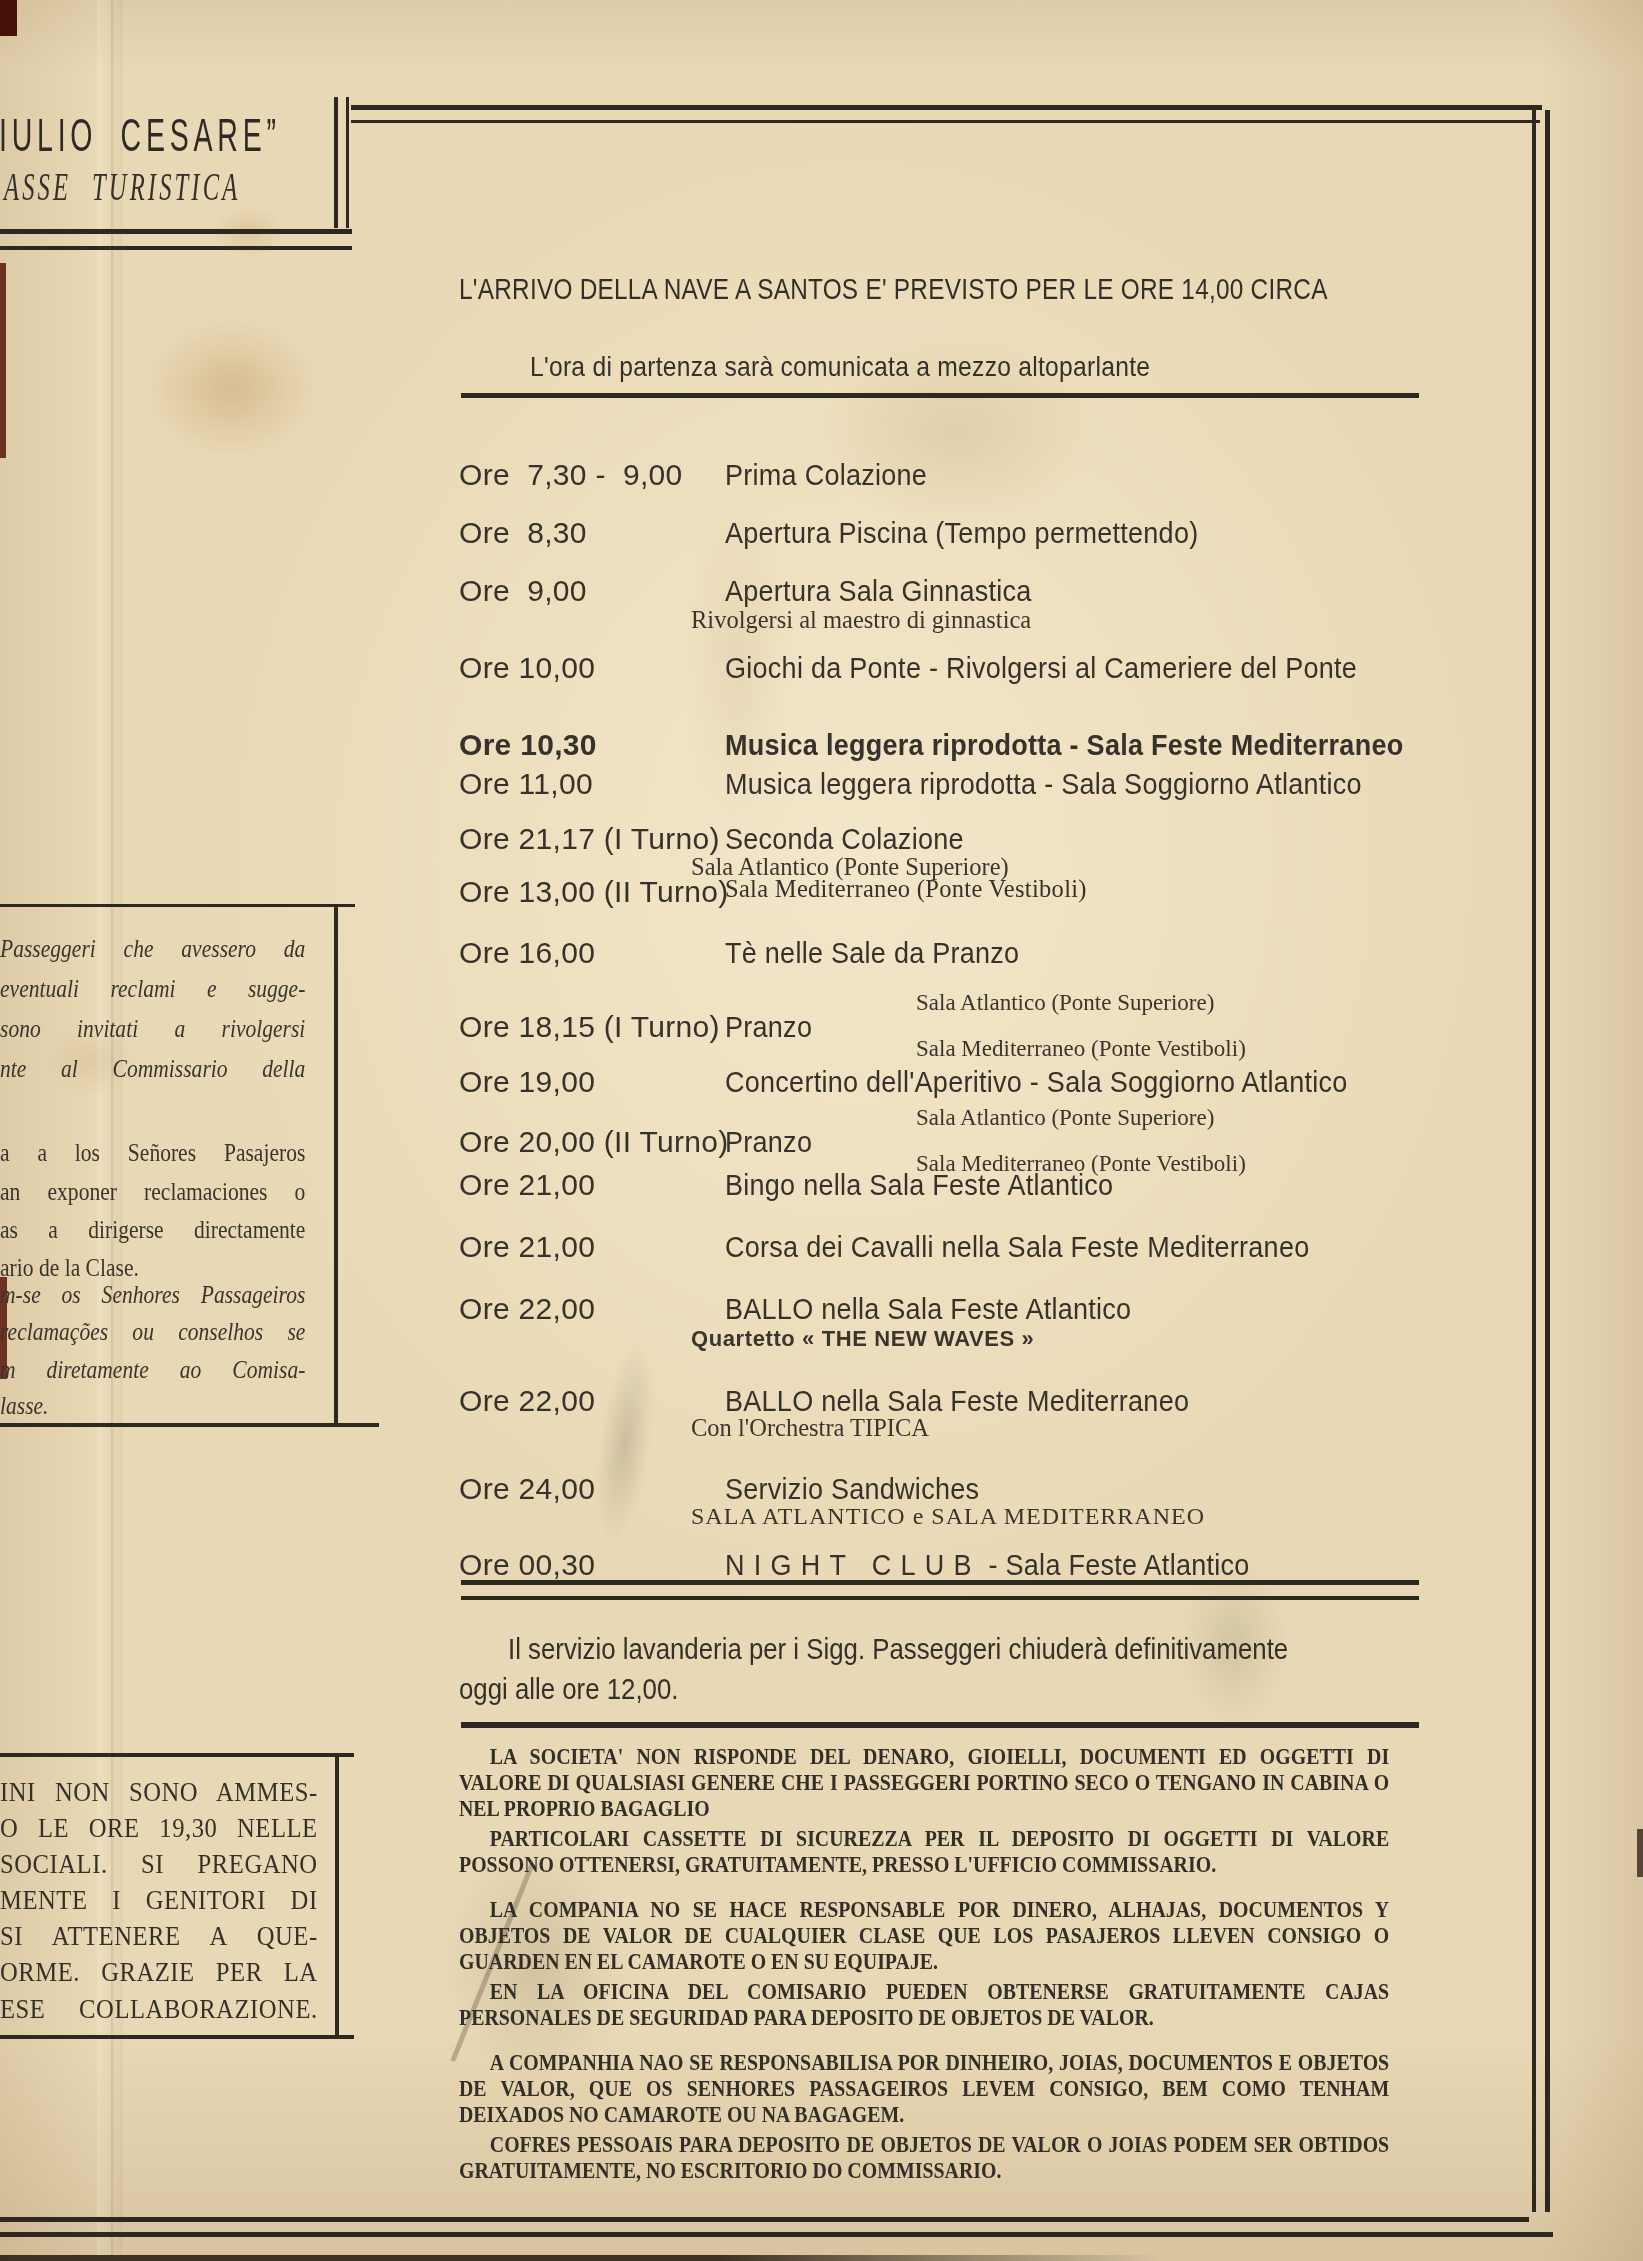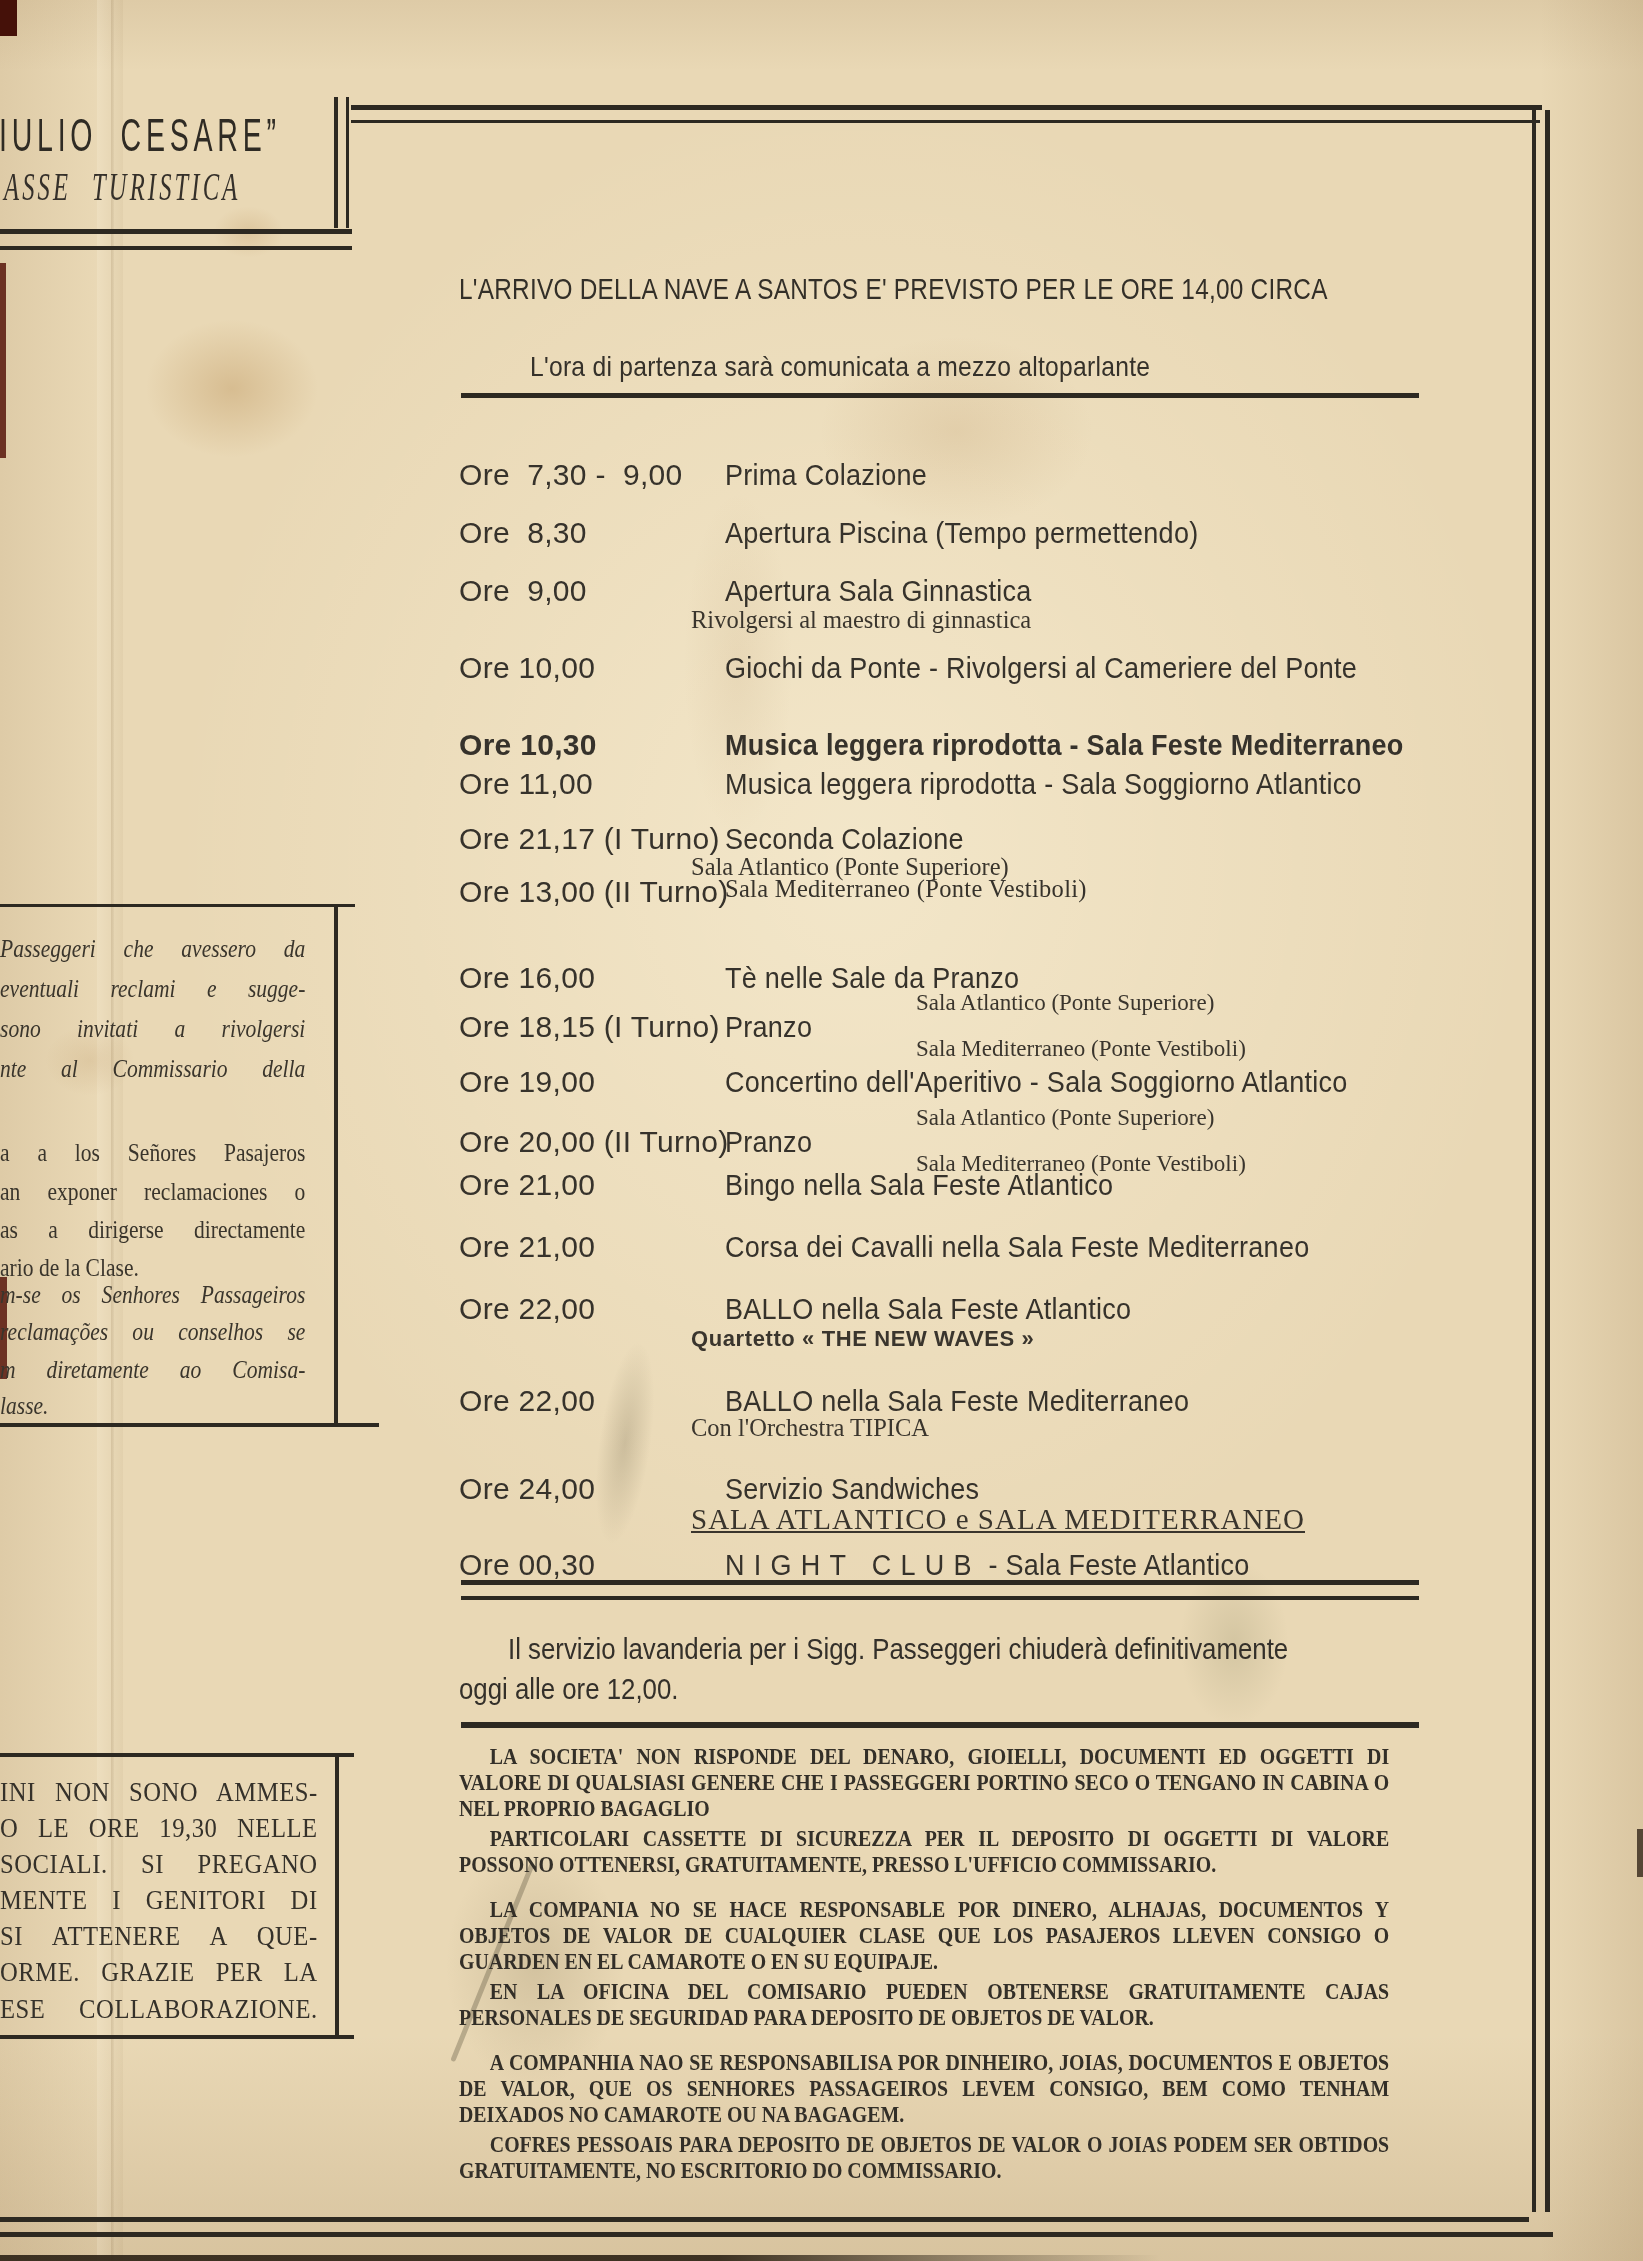--- a/index.html
+++ b/index.html
@@ -33,21 +33,21 @@
         color:#35312a;transform:scaleX(.88);transform-origin:0 0;white-space:nowrap;}
 
   
   .row{position:absolute;left:0;top:0;width:1643px;height:39px;}
   .tm{position:absolute;left:459px;top:0;font-size:30px;letter-spacing:0.3px;color:#36322b;white-space:pre;}
   .act{position:absolute;left:725px;top:0;font-size:30px;letter-spacing:0.3px;color:#36322b;
        transform:scaleX(.90);transform-origin:0 0;white-space:nowrap;}
   .act.srf,.sub.serif{font-family:"Liberation Serif",serif;font-size:24.5px;transform:none;}
   .sub{position:absolute;left:691px;font-family:"Liberation Serif",serif;font-size:24.5px;color:#3a352d;white-space:nowrap;}
   .sub.boldsans{font-family:"Liberation Sans",sans-serif;font-size:22px;font-weight:700;letter-spacing:0.6px;}
-  .sub.serifcaps{font-size:29px;letter-spacing:1px;text-decoration:underline;}
+  .sub.serifcaps{font-size:24px;letter-spacing:1px;}
   .rb{position:absolute;left:916px;font-family:"Liberation Serif",serif;font-size:23px;color:#3a352d;white-space:nowrap;}
   .spacedmain{letter-spacing:10.3px;}
   .after-spaced{letter-spacing:0.3px;}
 
   
   .laun1{position:absolute;left:508px;top:1632px;font-size:30px;color:#34302a;
         transform:scaleX(.86);transform-origin:0 0;white-space:nowrap;}
   .laun2{position:absolute;left:459px;top:1672px;font-size:30px;color:#34302a;
         transform:scaleX(.86);transform-origin:0 0;white-space:nowrap;}
 
@@ -147,21 +147,21 @@
       </div>
       <div class="row" style="top: 822px;">
         <span class="tm nowrap">Ore 21,17 (I Turno)</span>
         <span class="act">Seconda Colazione</span>
       </div>
       <div class="sub serif" style="top: 853px;">Sala Atlantico (Ponte Superiore)</div>
       <div class="row" style="top: 875px;">
         <span class="tm nowrap">Ore 13,00 (II Turno)</span>
         <span class="act srf">Sala Mediterraneo (Ponte Vestiboli)</span>
       </div>
-      <div class="row" style="top: 961px;">
+      <div class="row" style="top: 936px;">
         <span class="tm nowrap">Ore 16,00</span>
         <span class="act">Tè nelle Sale da Pranzo</span>
       </div>
       <div class="row" style="top: 1010px; text-align: right;">
         <span class="tm nowrap">Ore 18,15 (I Turno)</span>
         <span class="act">Pranzo</span>
       </div>
       <div class="rb" style="top: 990px;">Sala Atlantico (Ponte Superiore)</div>
       <div class="rb" style="top: 1036px;">Sala Mediterraneo (Ponte Vestiboli)</div>
       <div class="row" style="top: 1065px;">

